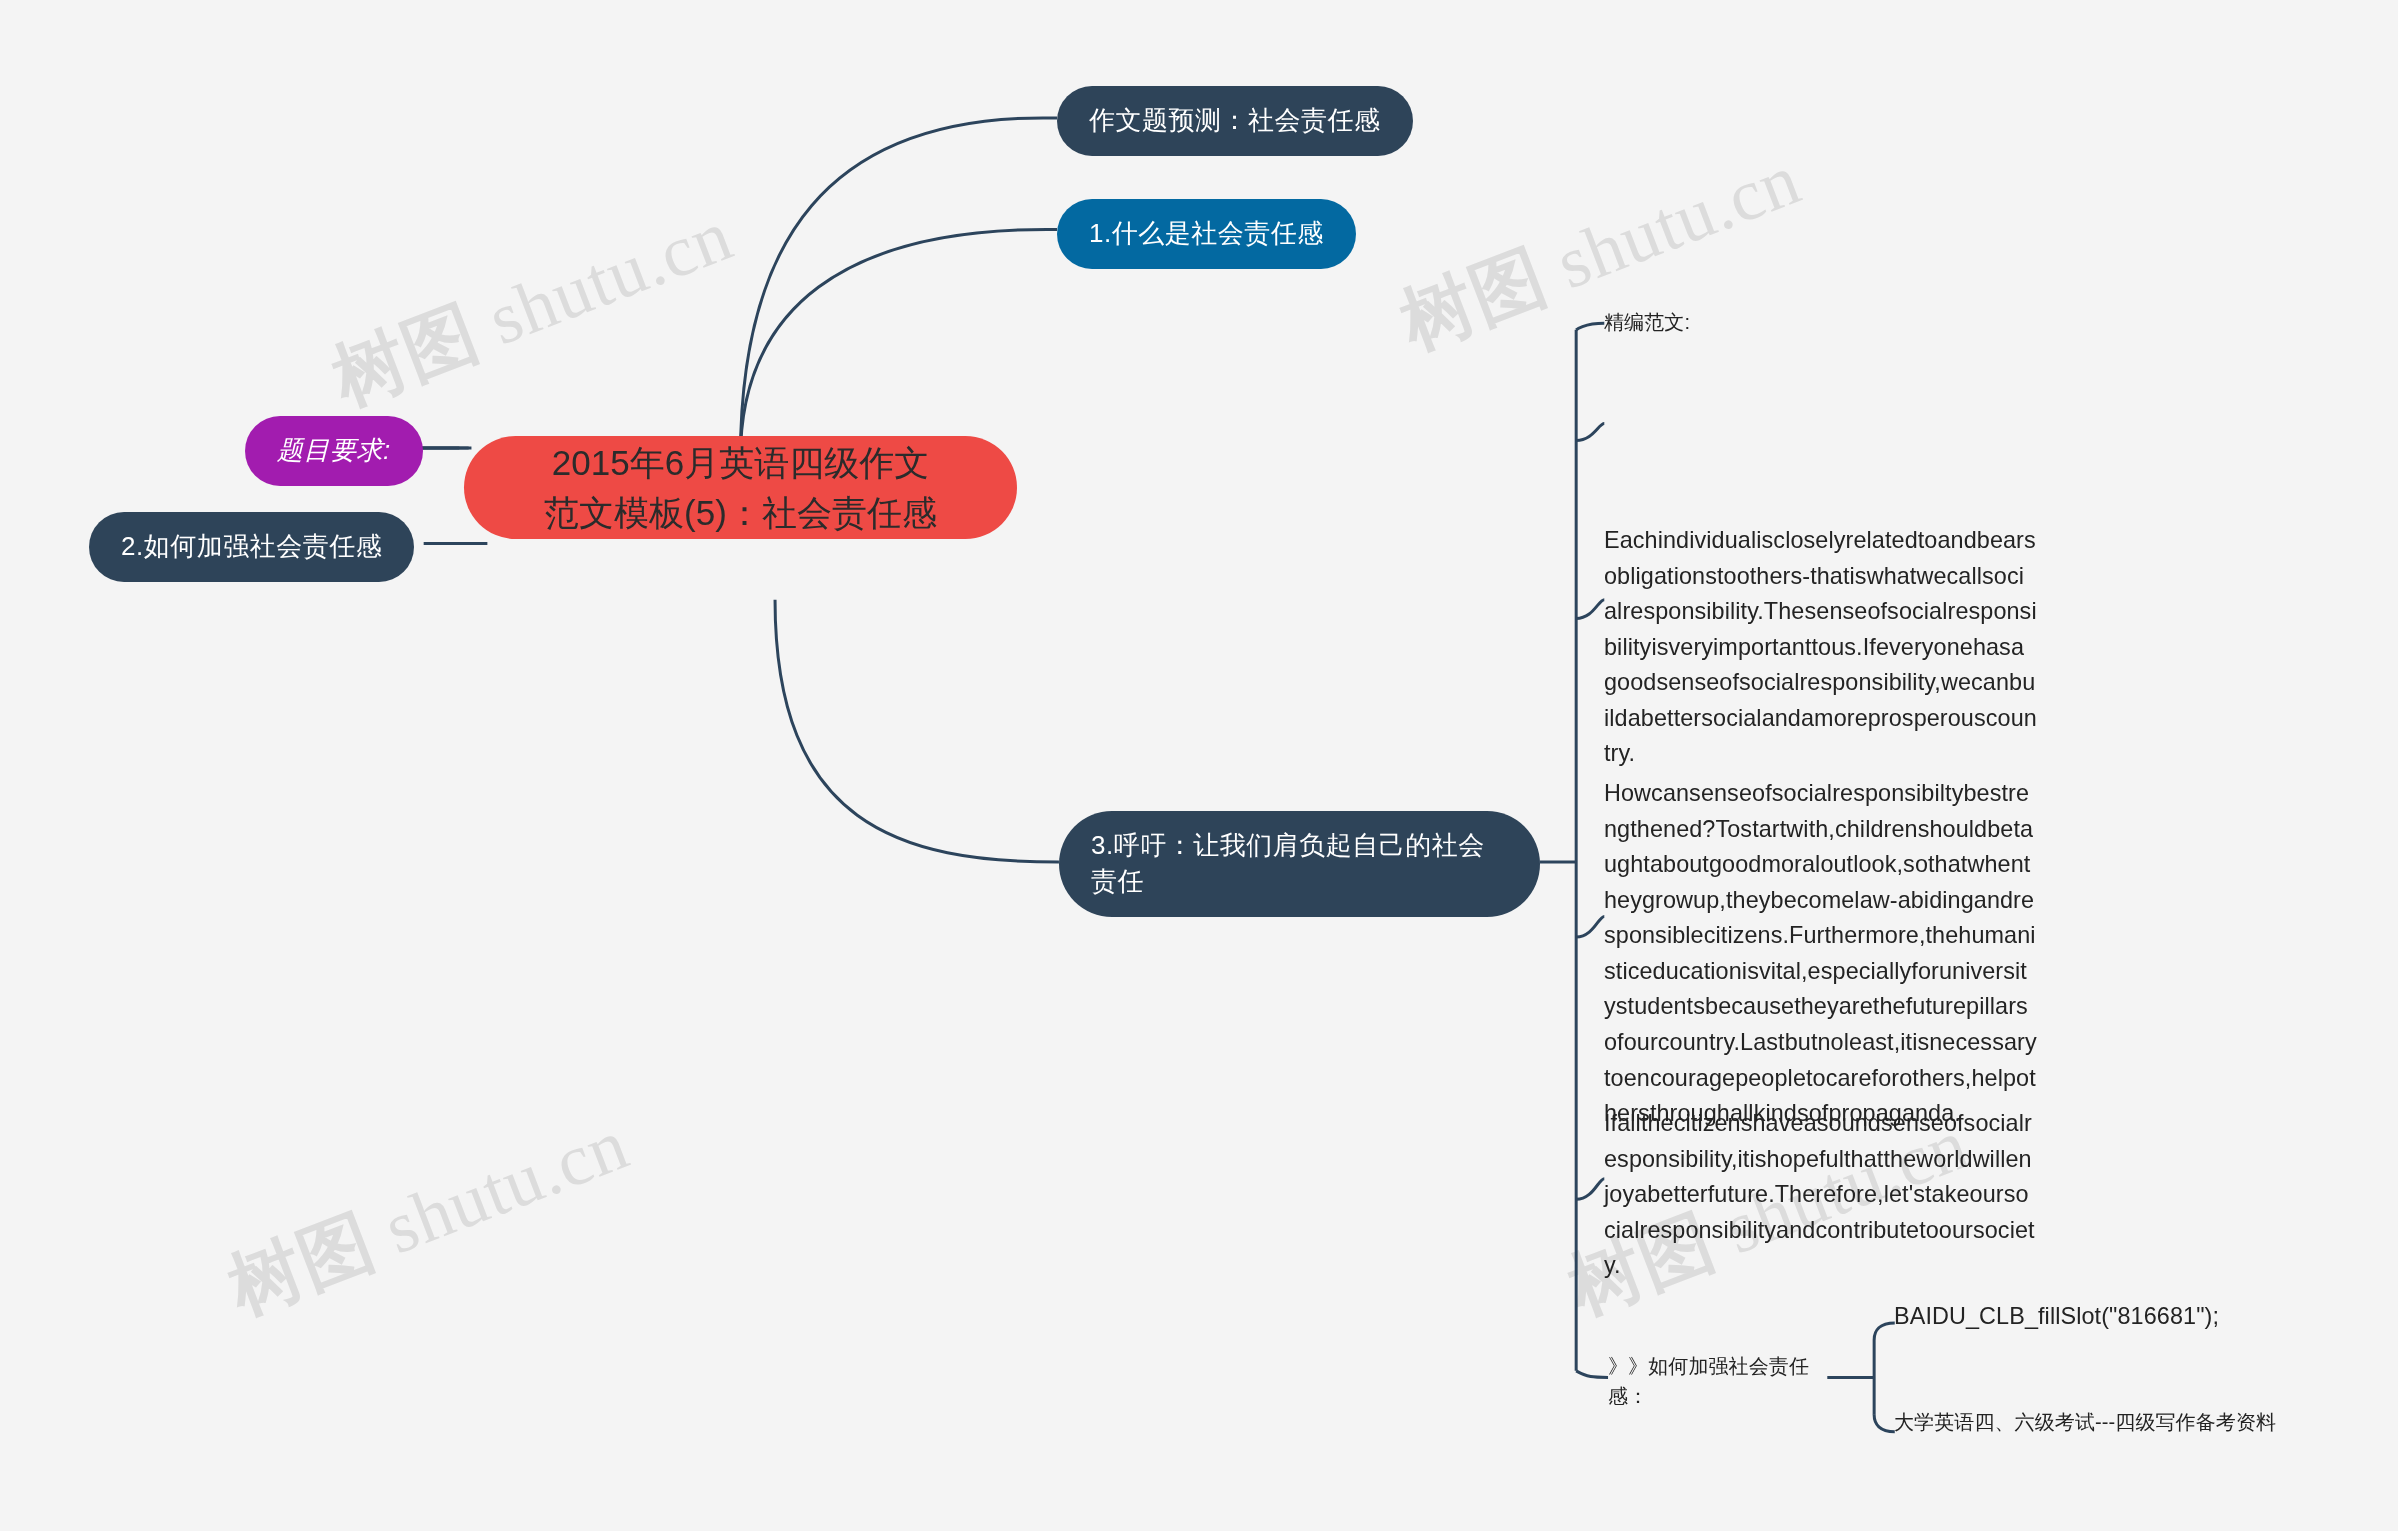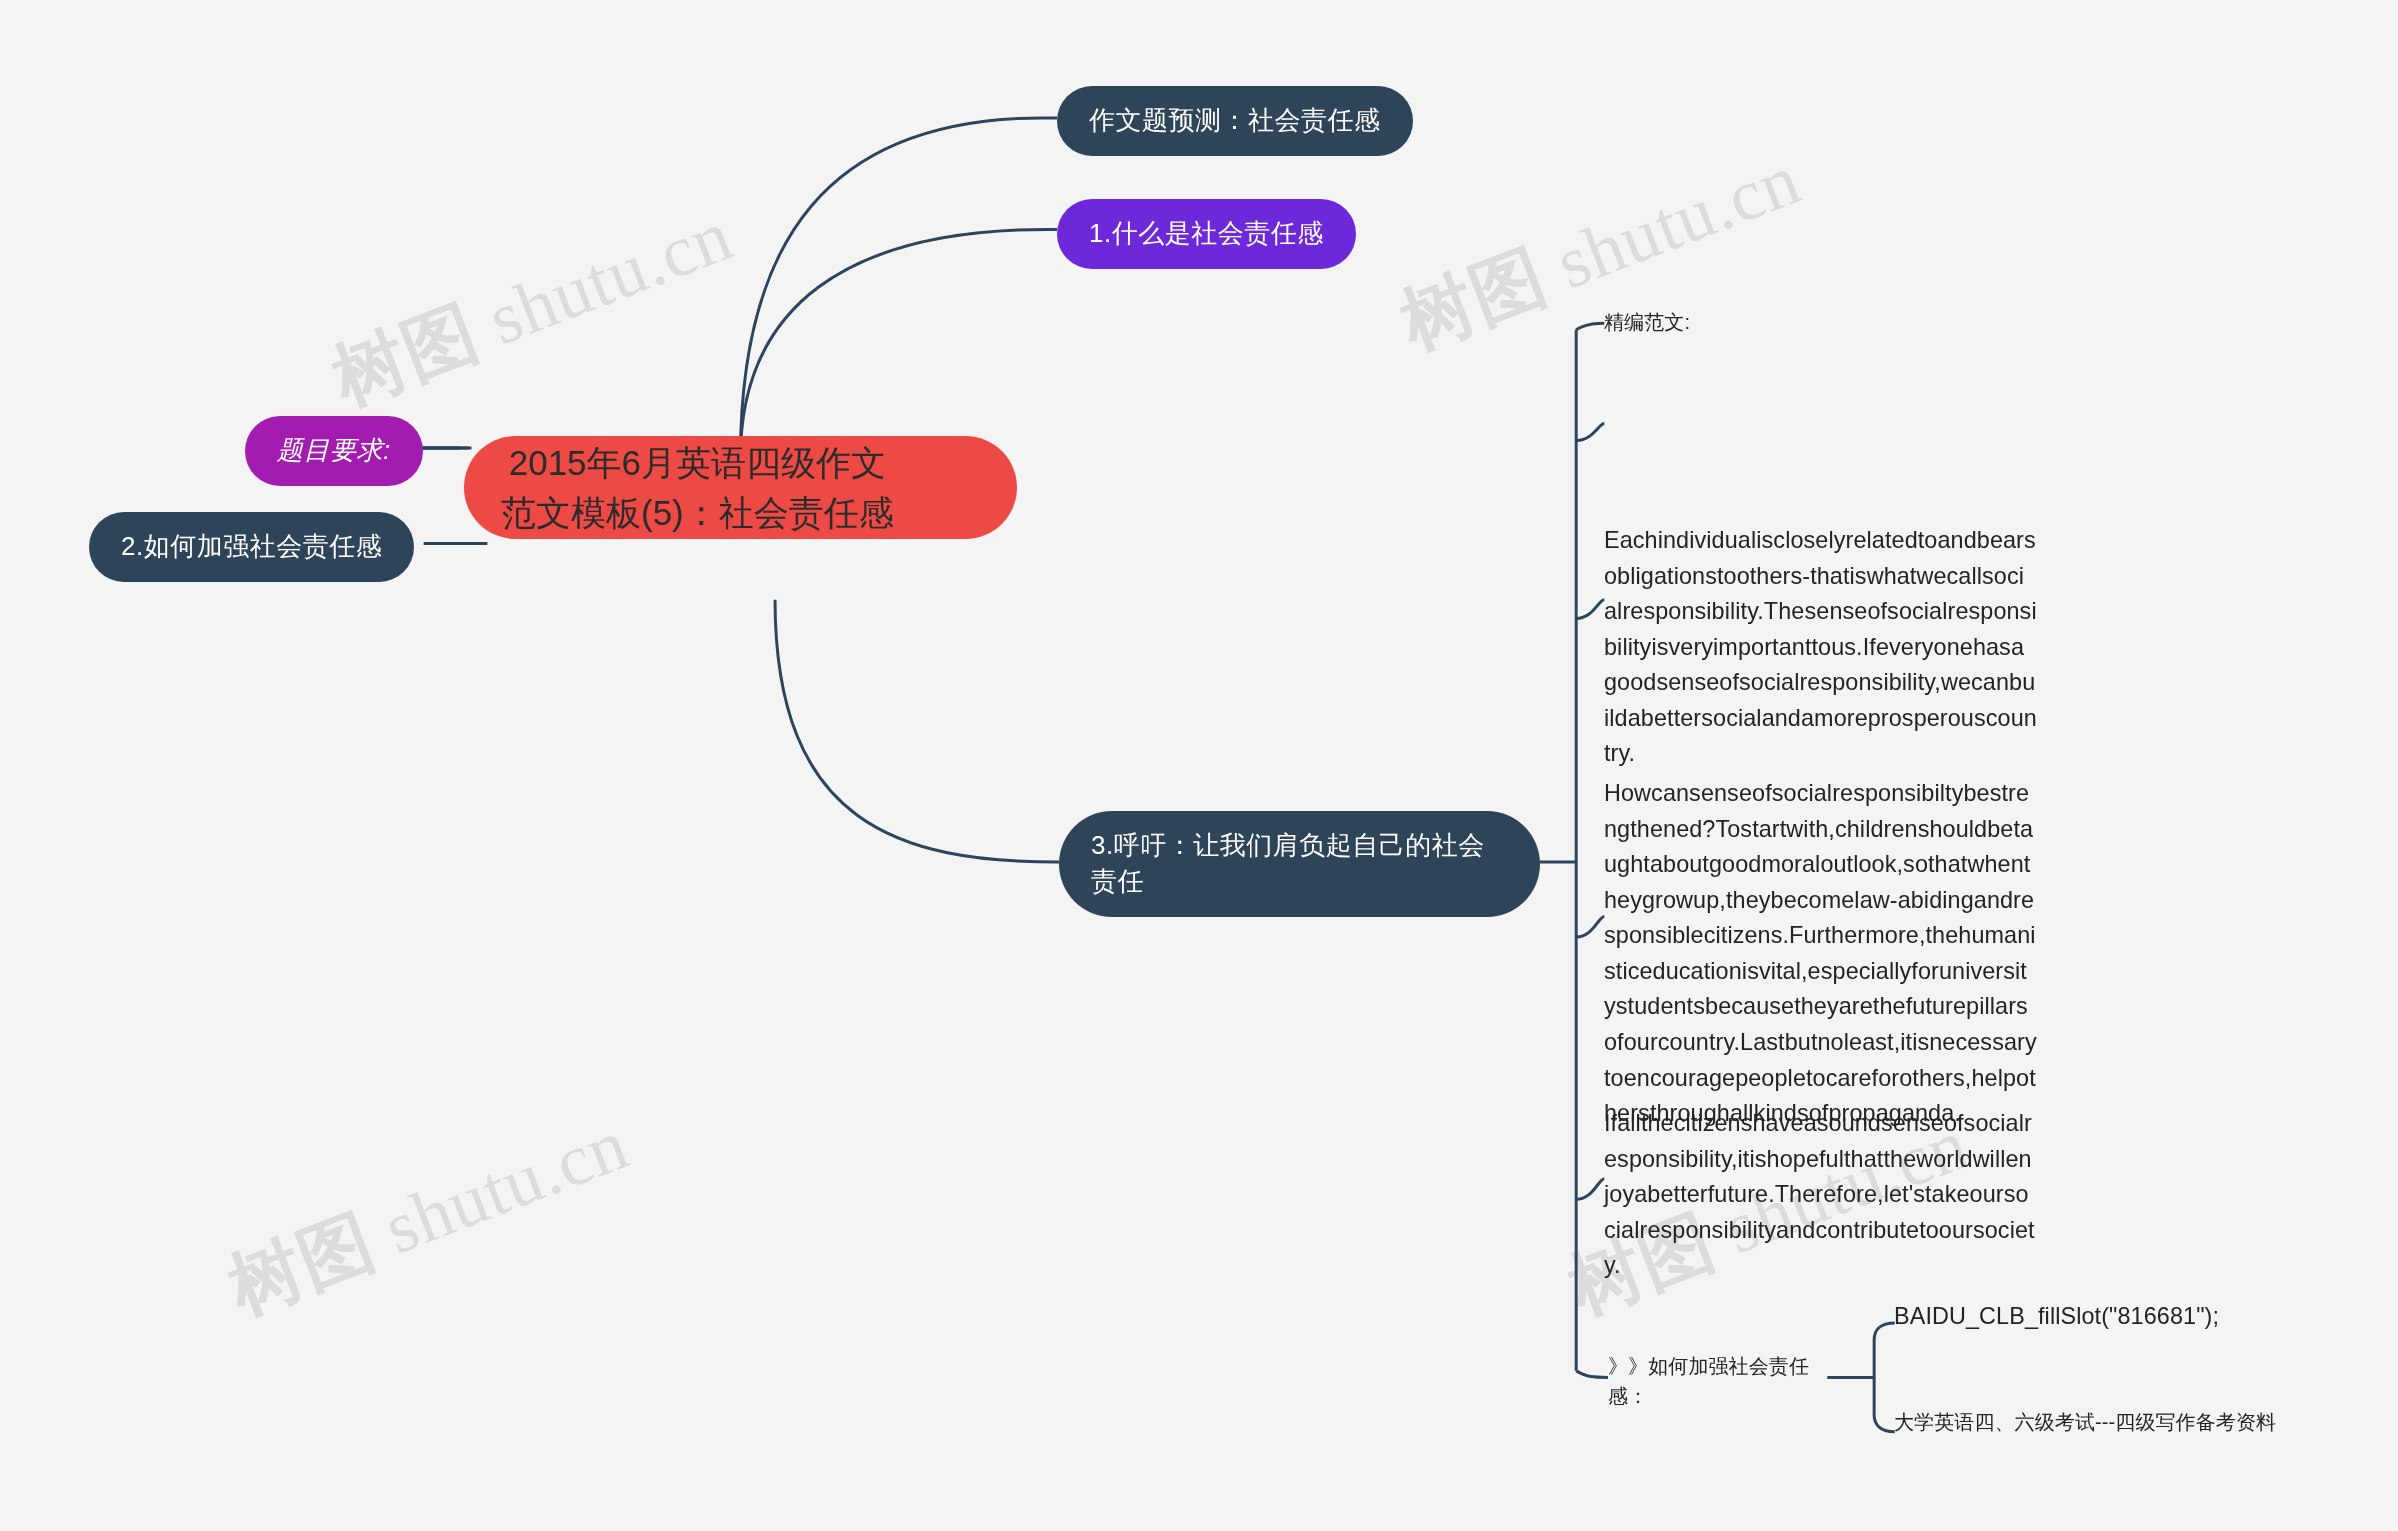--- a/index.html
+++ b/index.html
@@ -59,20 +59,21 @@
     letter-spacing: 0.5px;
   }
   .root {
     background: #ee4a45;
     color: #2b2b2b;
     border-radius: 58px;
     padding: 40px 37px;
     font-size: 35px;
     line-height: 1.42;
     text-align: center;
+    justify-content: center;
   }
   .plain {
     color: #232323;
     font-size: 23.4px;
     line-height: 1.52;
     background: transparent;
     letter-spacing: 0.1px;
   }
   .plain.cjk { font-size: 20px; }
   .para { word-break: break-all; }
@@ -123,21 +124,21 @@
     <div>
       <span>2015年6月英语四级作文</span><br>
       <span>范文模板(5)：社会责任感</span>
     </div>
   </div>
 
   <div class="node pill" style="left: 1057px; top: 86px; background: rgb(46, 68, 89); color: rgb(255, 255, 255);">
     <span>作文题预测：社会责任感</span>
   </div>
 
-  <div class="node pill" style="left: 1057px; top: 199px; background: #6d28d9; color: rgb(255, 255, 255);">
+  <div class="node pill" style="left: 1057px; top: 199px; background: #0369a1; color: rgb(255, 255, 255);">
     <span>1.什么是社会责任感</span>
   </div>
 
   <div class="node pill" style="left: 245px; top: 416px; background: #a21caf; color: rgb(255, 255, 255); font-style: italic;">
     <span>题目要求:</span>
   </div>
 
   <div class="node pill" style="left: 89px; top: 512px; background: rgb(46, 68, 89); color: rgb(255, 255, 255);">
     <span>2.如何加强社会责任感</span>
   </div>

